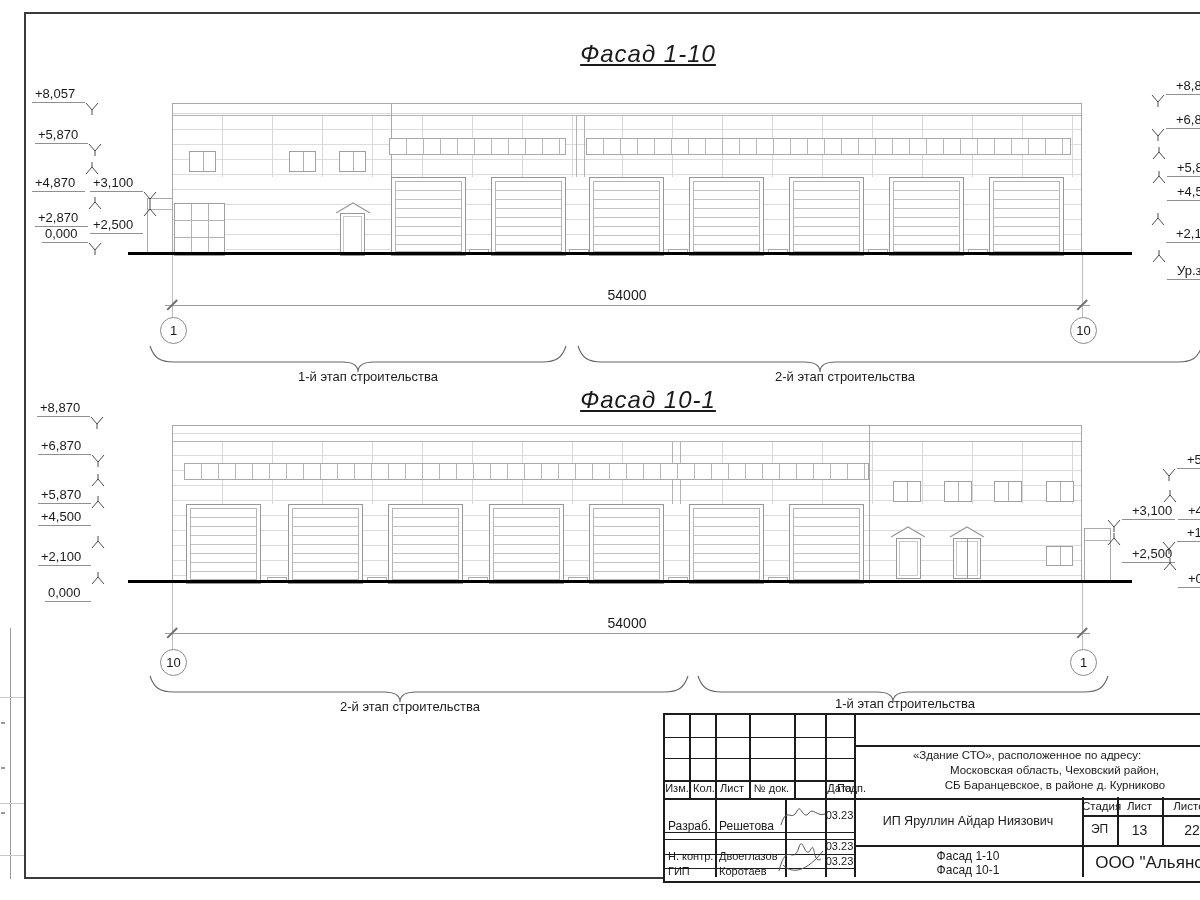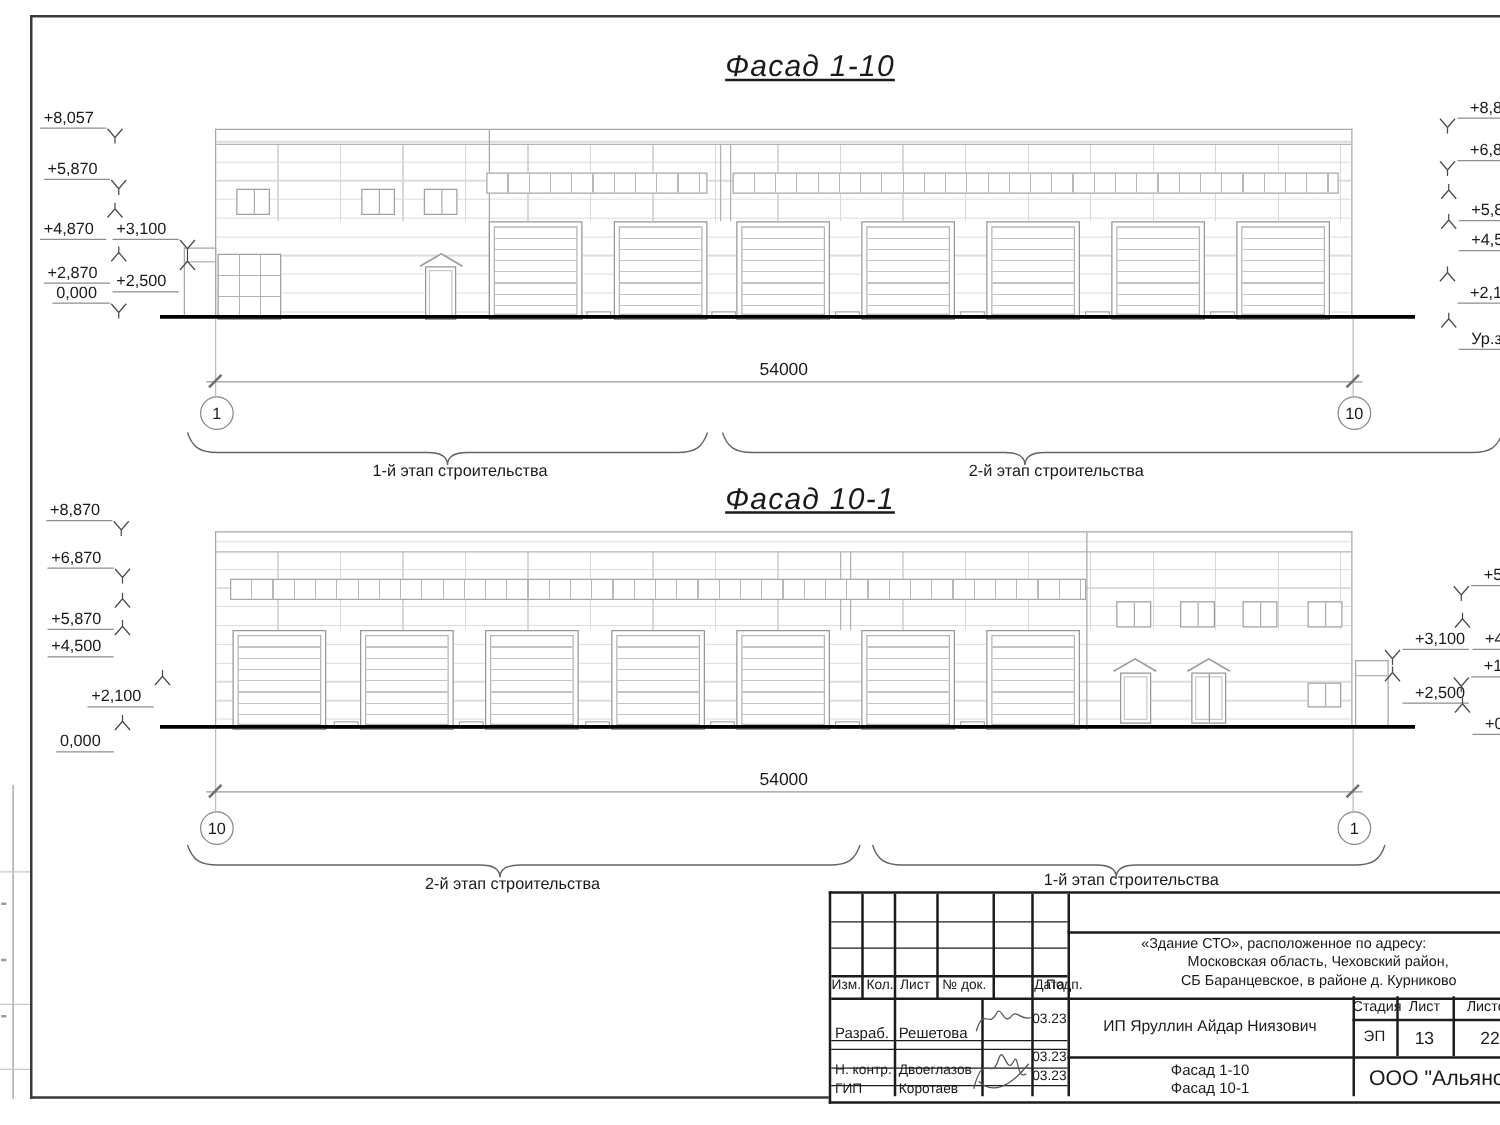--- a/index.html
+++ b/index.html
@@ -227,21 +227,21 @@
     </svg></div>
 <div class="lvl m-r dn" style="left:38px;top:438px;"><span class="txt">+6,870</span><svg class="chev" width="14" height="14" viewBox="0 0 14 14">
       <path d="M1 2 L7 9 L13 2 M7 9 L7 14" fill="none" stroke="#4a4a4a" stroke-width="1"></path>
     </svg></div>
 <div class="lvl m-r up" style="left:38px;top:487px;"><span class="txt">+5,870</span><svg class="chev" width="14" height="14" viewBox="0 0 14 14">
       <path d="M1 12 L7 5 L13 12 M7 5 L7 0" fill="none" stroke="#4a4a4a" stroke-width="1"></path>
     </svg></div>
 <div class="lvl m-r up" style="left:38px;top:509px;"><span class="txt">+4,500</span><svg class="chev" width="14" height="14" viewBox="0 0 14 14">
       <path d="M1 12 L7 5 L13 12 M7 5 L7 0" fill="none" stroke="#4a4a4a" stroke-width="1"></path>
     </svg></div>
-<div class="lvl m-r up" style="left:38px;top:549px;margin-left:32px;"><span class="txt">+2,100</span><svg class="chev" width="14" height="14" viewBox="0 0 14 14">
+<div class="lvl m-r up" style="left:38px;top:549px;"><span class="txt">+2,100</span><svg class="chev" width="14" height="14" viewBox="0 0 14 14">
       <path d="M1 12 L7 5 L13 12 M7 5 L7 0" fill="none" stroke="#4a4a4a" stroke-width="1"></path>
     </svg></div>
 <div class="lvl m-r up" style="left:45px;top:585px;"><span class="txt">0,000</span><svg class="chev" width="14" height="14" viewBox="0 0 14 14">
       <path d="M1 12 L7 5 L13 12 M7 5 L7 0" fill="none" stroke="#4a4a4a" stroke-width="1"></path>
     </svg></div>
 
 <div class="lvl m-l dn" style="left:1122px;top:503px;"><span class="txt">+3,100</span><svg class="chev" width="14" height="14" viewBox="0 0 14 14">
       <path d="M1 2 L7 9 L13 2 M7 9 L7 14" fill="none" stroke="#4a4a4a" stroke-width="1"></path>
     </svg></div>
 <div class="lvl m-l up" style="left:1122px;top:546px;"><span class="txt">+2,500</span><svg class="chev" width="14" height="14" viewBox="0 0 14 14">

